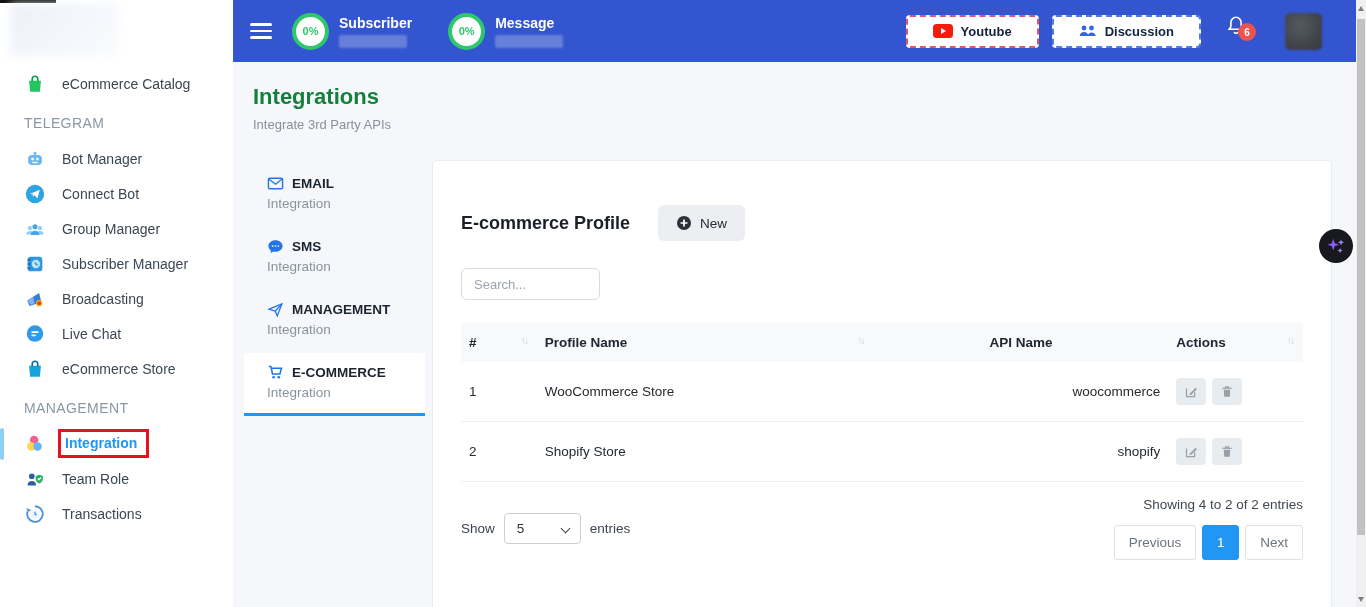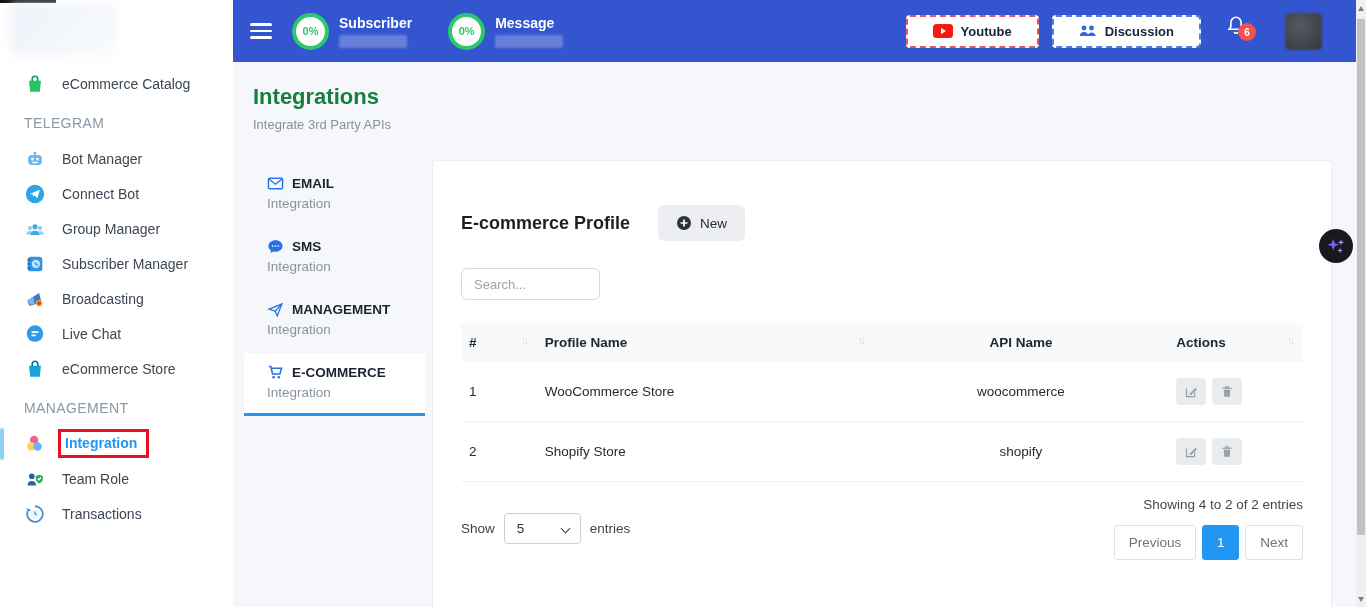--- a/index.html
+++ b/index.html
@@ -66,21 +66,21 @@
   .search-input { margin-top:27px; width:139px; height:32px; border:1px solid #d5dbe1; border-radius:6px;
                   padding:0 12px; font-size:13px; color:#333; font-family:inherit; outline:none; }
   .search-input::placeholder { color:#9aa4ae; }
 
   table { width:100%; border-collapse:collapse; margin-top:23px; }
   thead th { background:#f7f9fb; text-align:left; padding:12px 8px; font-size:13.5px; color:#212832; }
   th .sort { float:right; color:#ccd2d8; font-size:10px; font-weight:normal; letter-spacing:-2px; padding-right:2px; }
   td { padding:16px 8px; font-size:13.5px; color:#252b31; border-bottom:1px solid #edf0f2; }
   thead th:nth-child(1){ width:9%; } thead th:nth-child(2){ width:40%; }
   thead th:nth-child(3){ width:35%; text-align:center; } thead th:nth-child(4){ width:16%; }
-  td.center { text-align:center; }
+  td.center { text-align:right; }
   .act-cell { display:flex; gap:6px; }
   .act-btn { width:30px; height:27px; background:#e9ecef; border:none; border-radius:4px;
              display:flex; align-items:center; justify-content:center; cursor:pointer; }
 
   .tfooter { display:flex; justify-content:space-between; margin-top:15px; }
   .show-wrap { display:flex; align-items:center; gap:9px; font-size:13.5px; color:#3c4450; }
   .len-select { position:relative; width:77px; height:31px; border:1px solid #c9d0d6; border-radius:4px;
                 background:#fff; display:flex; align-items:center; padding-left:12px; font-size:13.5px; color:#333; cursor:pointer; }
   .len-select .chev { position:absolute; right:11px; top:11px; width:7px; height:7px;
                       border-right:1.7px solid #444; border-bottom:1.7px solid #444; transform:rotate(45deg); }

